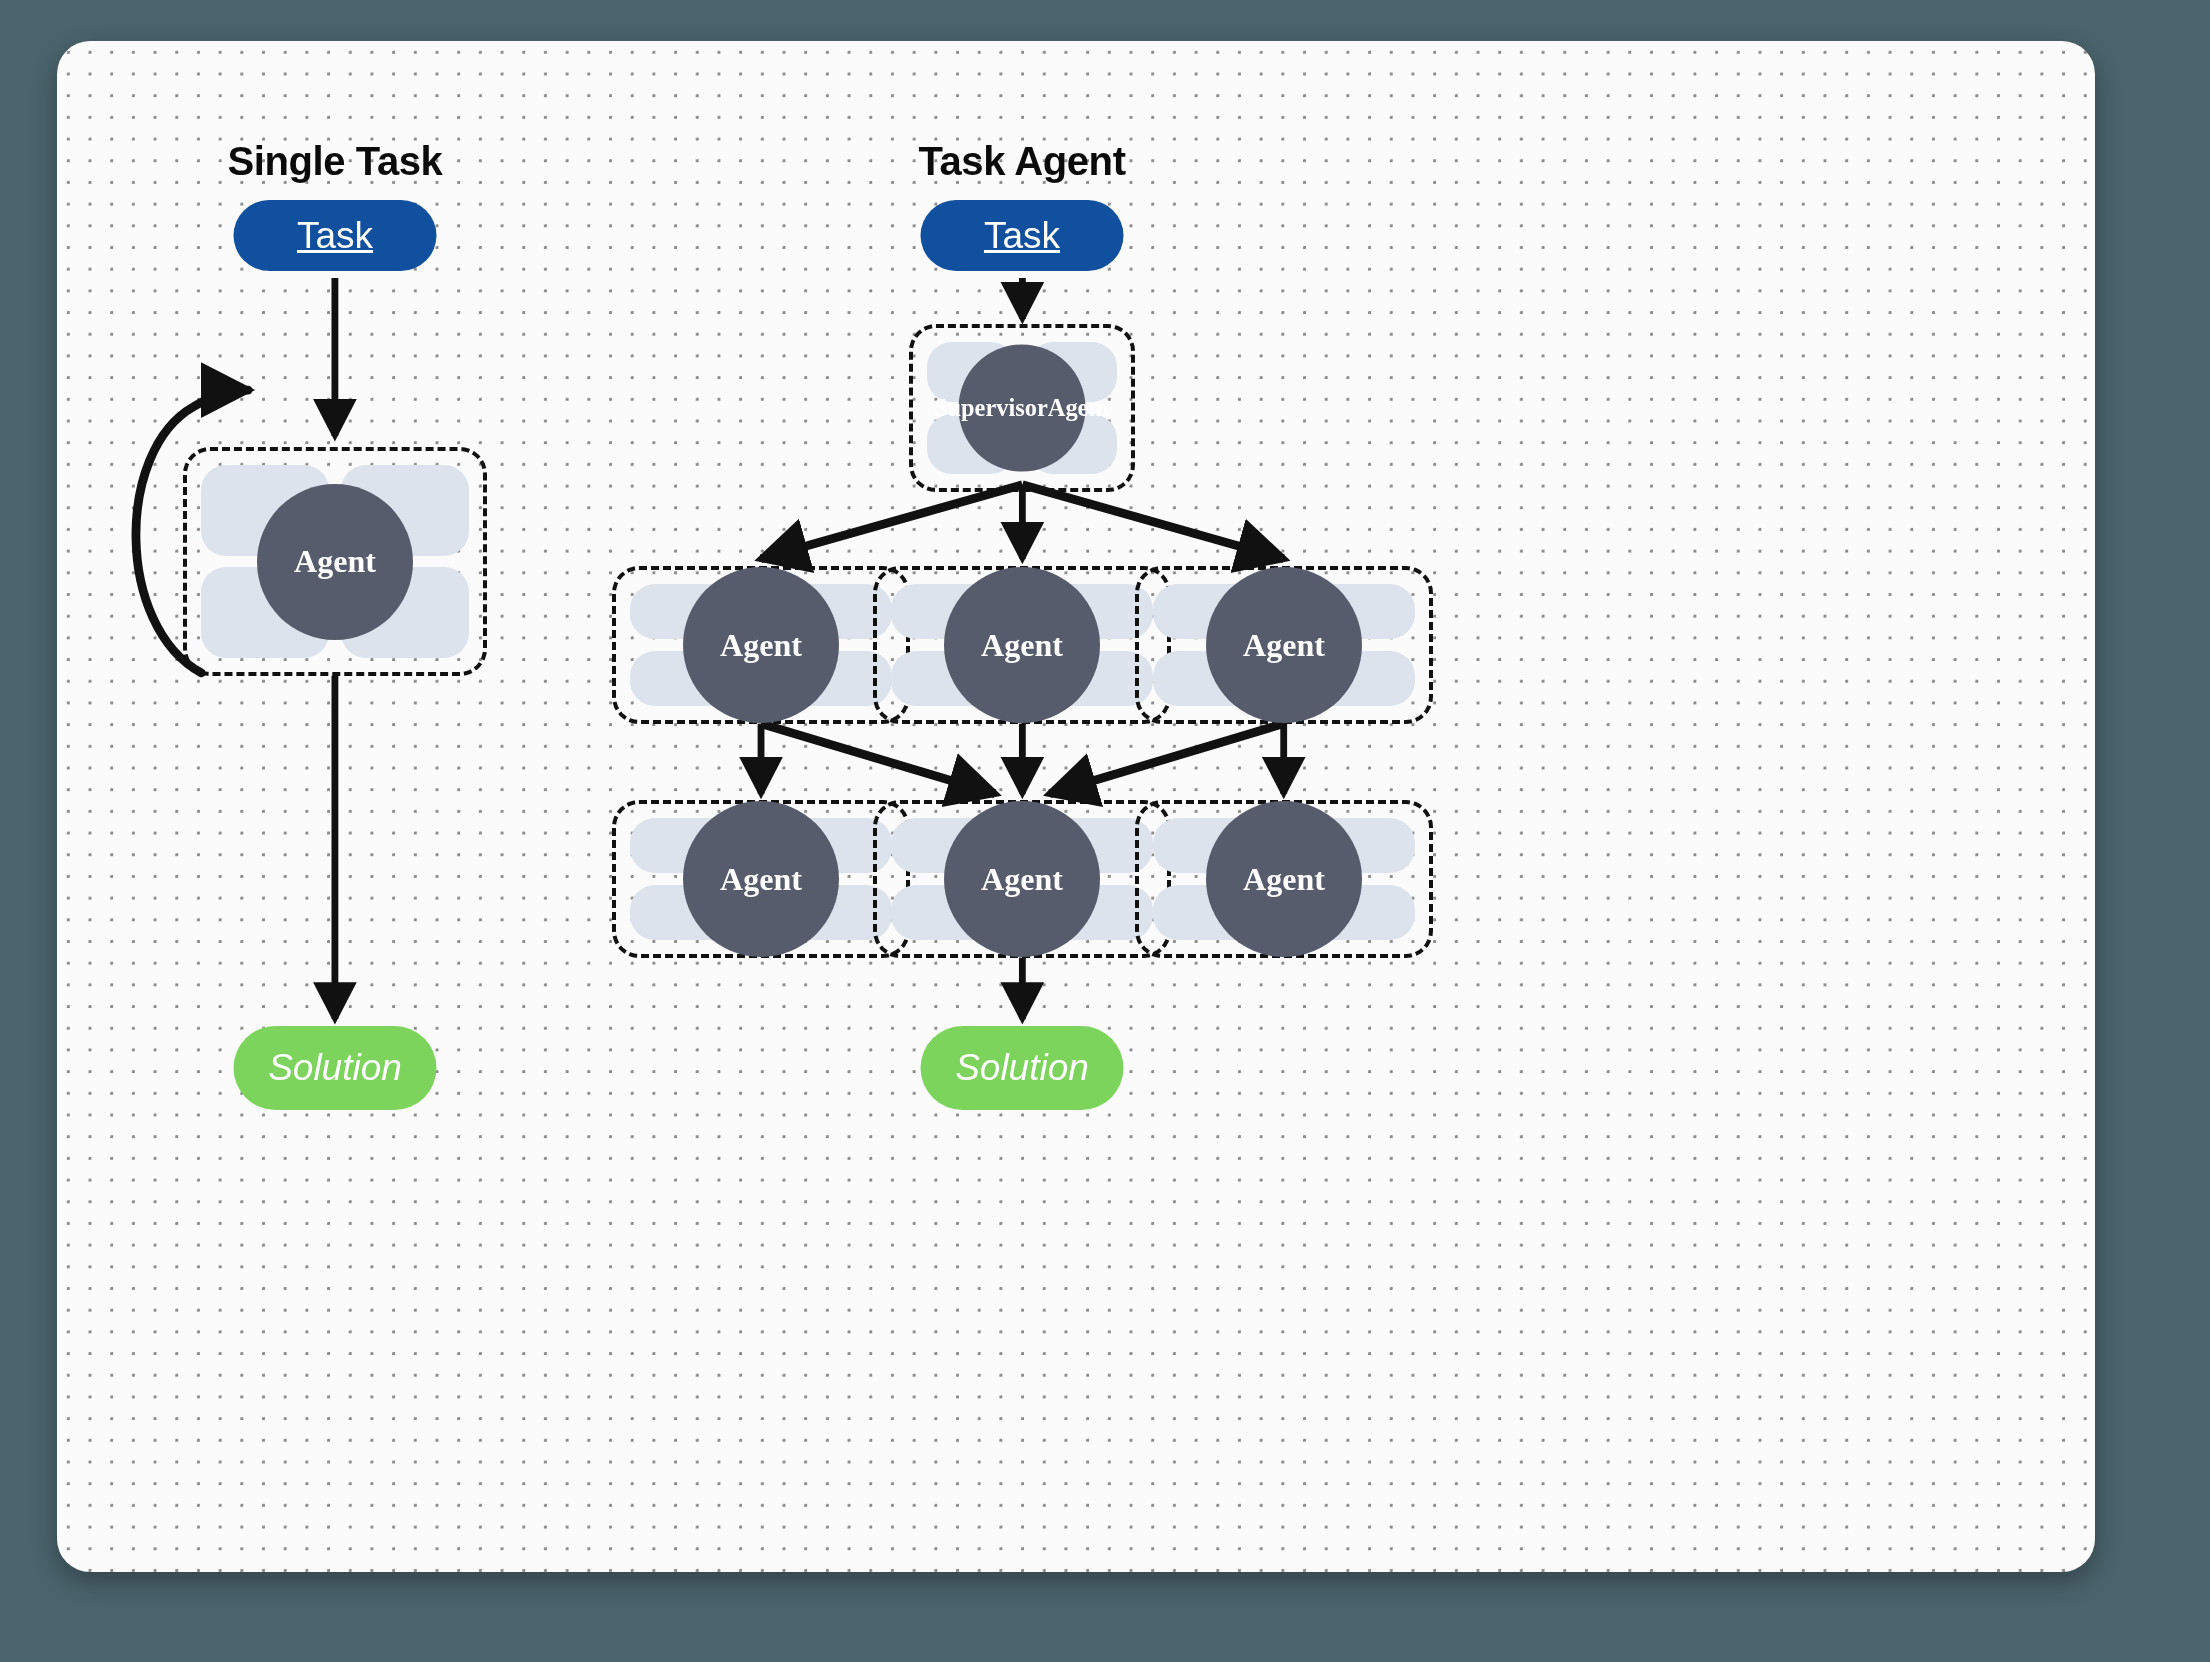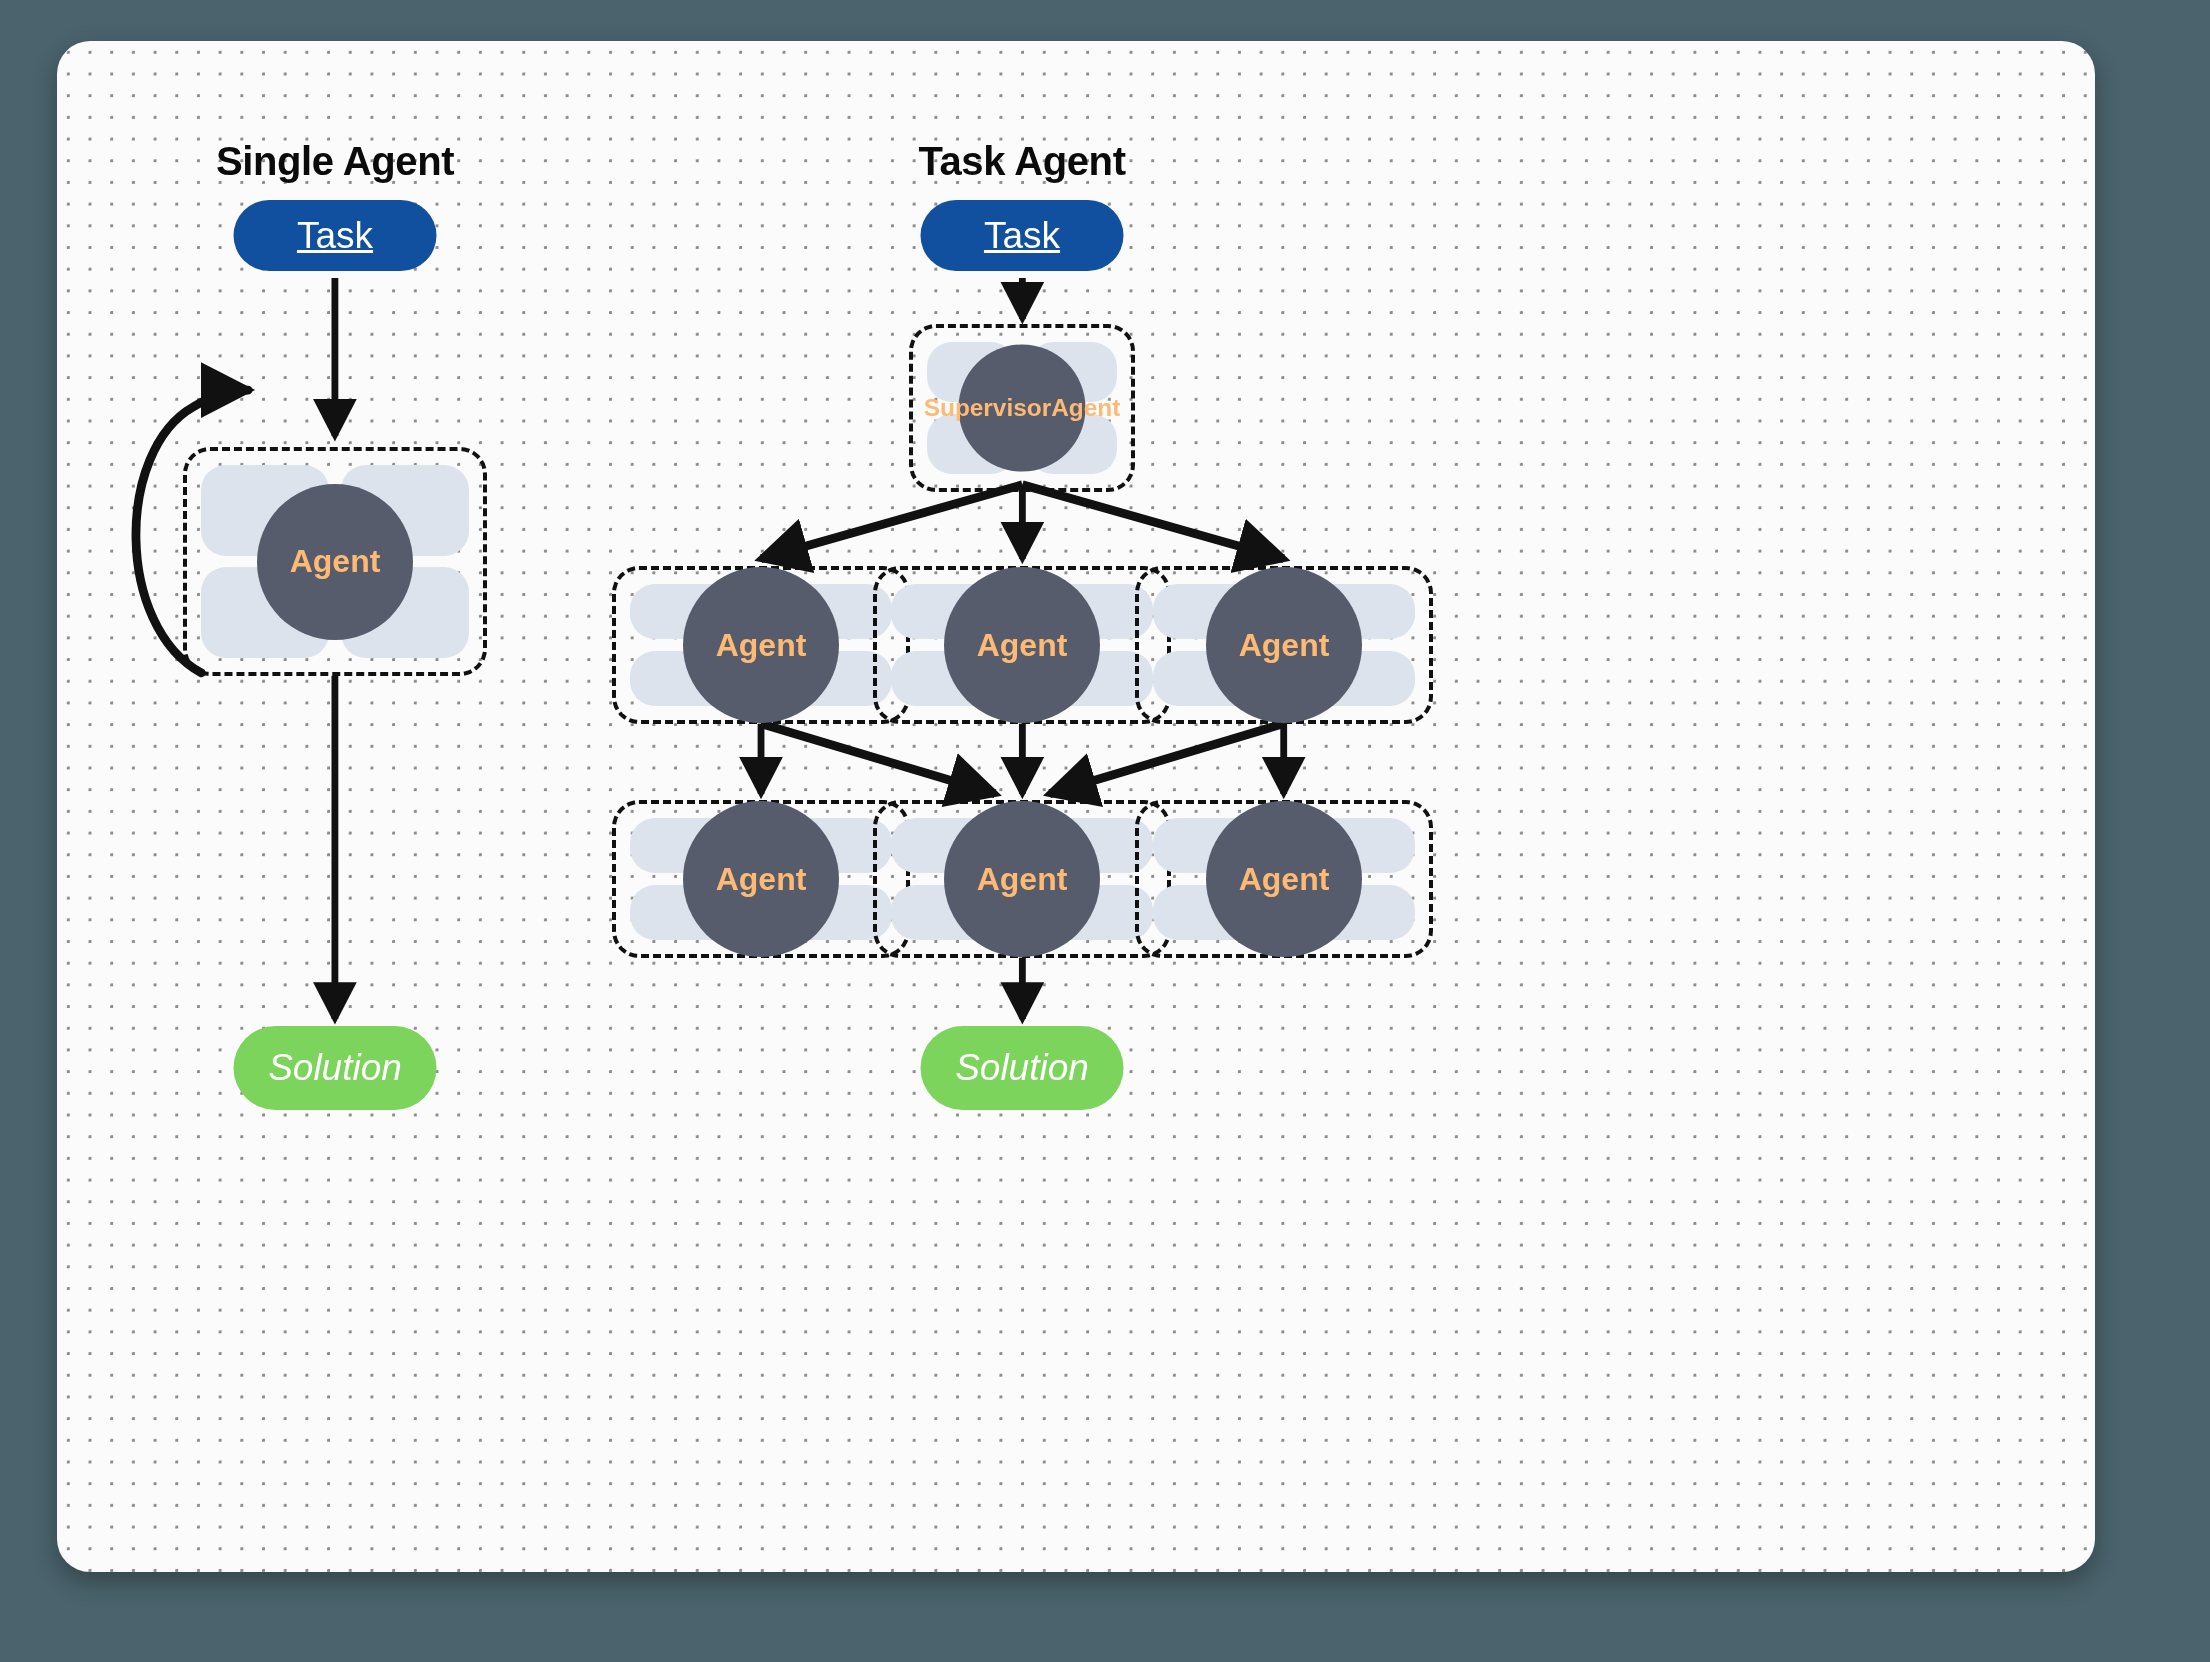--- a/index.html
+++ b/index.html
@@ -107,23 +107,24 @@
     position: absolute;
     left: 50%;
     top: 50%;
     transform: translate(-50%, -50%);
     background: #565c6b;
     border-radius: 50%;
     display: flex;
     align-items: center;
     justify-content: center;
     text-align: left;
-    color: #fdba74;
+    color: #ffffff;
     font-weight: 700;
     line-height: 1.08;
+    font-family: Liberation Serif, serif;
   }
   .cluster.agent .core {
     width: 156px;
     height: 156px;
     font-size: 32px;
   }
   .cluster.supervisor .core {
     width: 127px;
     height: 127px;
     font-size: 24.4px;
@@ -157,21 +158,21 @@
       <line x1="722" y1="700" x2="722" y2="772" stroke="#111111" stroke-width="7" marker-end="url(#ah)"></line>
       <line x1="990" y1="700" x2="990" y2="772" stroke="#111111" stroke-width="7" marker-end="url(#ah)"></line>
       <line x1="1258" y1="700" x2="1258" y2="772" stroke="#111111" stroke-width="7" marker-end="url(#ah)"></line>
 
       <line x1="722" y1="700" x2="962" y2="772" stroke="#111111" stroke-width="9" marker-end="url(#ah)"></line>
       <line x1="1258" y1="700" x2="1018" y2="772" stroke="#111111" stroke-width="9" marker-end="url(#ah)"></line>
 
       <line x1="990" y1="940" x2="990" y2="1003" stroke="#111111" stroke-width="7" marker-end="url(#ah)"></line>
     </svg>
 
-    <div class="section-title" style="left:278px; top:98px;">Single Agent</div>
+    <div class="section-title" style="left:278px; top:98px;">Single Task</div>
 
     <div class="pill task" style="left:278px; top:159px;">Task</div>
 
     <div class="cluster agent" style="left:278px; top:406px; width:304px; height:229px;">
       <div class="quads">
         <div class="quad"></div>
         <div class="quad"></div>
         <div class="quad"></div>
         <div class="quad"></div>
       </div>

